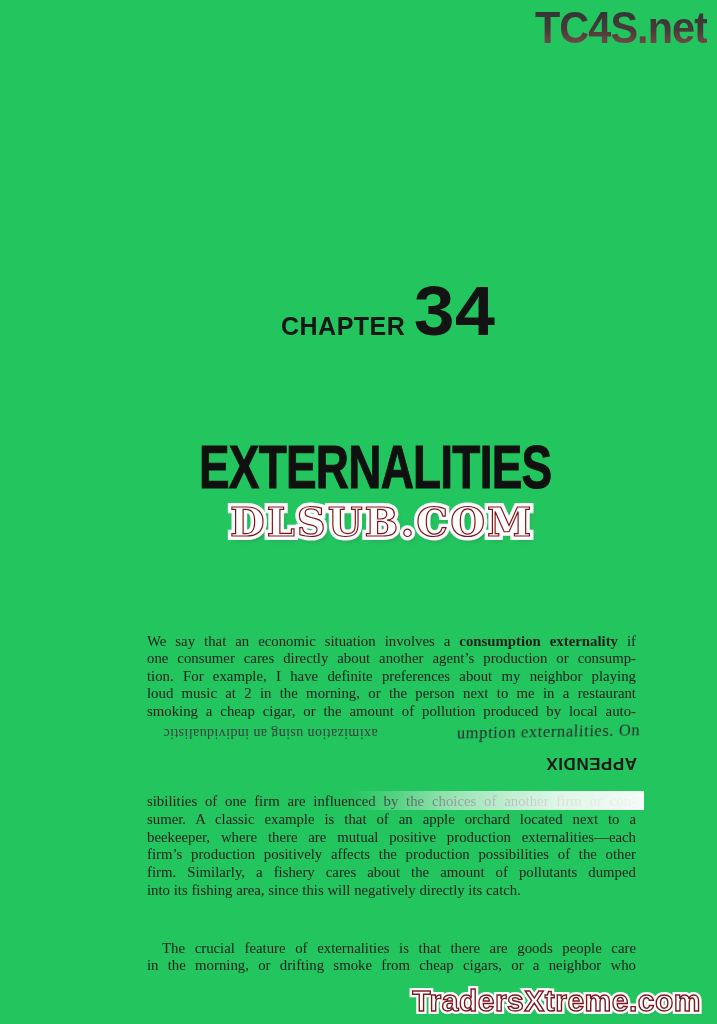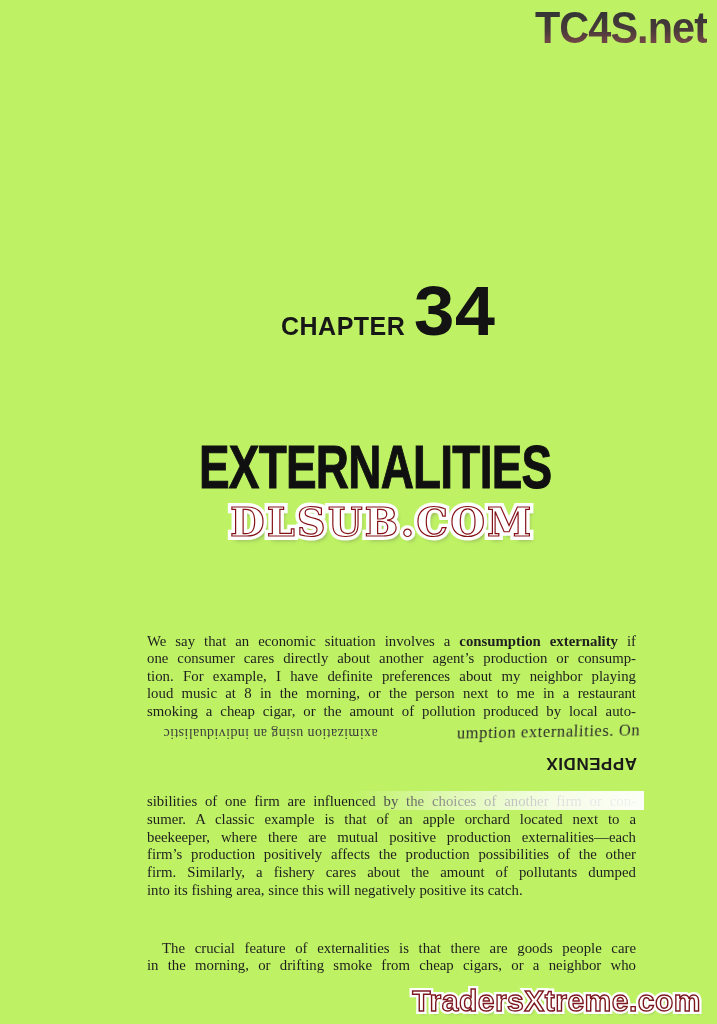--- a/index.html
+++ b/index.html
@@ -1,20 +1,20 @@
 <!DOCTYPE html>
 <html><head>
 <meta charset="utf-8">
 <style>
   * { margin:0; padding:0; box-sizing:border-box; }
   html,body { background:#e8e8e8; }
   .page {
     position:relative;
     width:717px; height:1024px;
-    background:#bef264;
+    background:#22c55e;
     overflow:hidden;
     font-family:"Liberation Serif","DejaVu Serif",serif;
     color:#1c1c1c;
     margin:0 auto;
   }
 
   
   .tc4s {
     position:absolute; top:2px; right:10px;
     font-family:"Liberation Sans",sans-serif;
@@ -160,38 +160,38 @@
   <div class="title">EXTERNALITIES</div>
 
   <div class="dlsub" data-text="DLSUB.COM">DLSUB.COM</div>
 
   <div class="p1">
     <div class="jline">
       <span>We say that an economic situation involves a </span><span class="bold">consumption externality</span><span> if</span>
     </div>
     <div class="jline">one consumer cares directly about another agent’s production or consump-</div>
     <div class="jline">tion.  For example, I have definite preferences about my neighbor playing</div>
-    <div class="jline">loud music at 8 in the morning, or the person next to me in a restaurant</div>
+    <div class="jline">loud music at 2 in the morning, or the person next to me in a restaurant</div>
     <div class="jline">smoking a cheap cigar, or the amount of pollution produced by local auto-</div>
   </div>
 
   <div class="artifact">
     <span class="flip-inline">aximization using an individualistic</span>
     <span class="distort">umption externalities. On</span>
   </div>
 
   <div class="appendix">APPENDIX</div>
 
   <div class="p2">
     <div class="jline">sibilities of one firm are influenced by the choices of another firm or con-</div>
     <div class="fade"></div>
     <div class="jline">sumer.  A classic example is that of an apple orchard located next to a</div>
     <div class="jline">beekeeper, where there are mutual positive production externalities—each</div>
     <div class="jline">firm’s production positively affects the production possibilities of the other</div>
     <div class="jline">firm.  Similarly, a fishery cares about the amount of pollutants dumped</div>
-    <div class="shortline">into its fishing area, since this will negatively positive its catch.</div>
+    <div class="shortline">into its fishing area, since this will negatively directly its catch.</div>
     <div class="jline indent">The crucial feature of externalities is that there are goods people care</div>
     <div class="jline">in the morning, or drifting smoke from cheap cigars, or a neighbor who</div>
   </div>
 
   <div class="traders" data-text="TradersXtreme.com">TradersXtreme.com</div>
 
 </div>
 
 </body></html>

